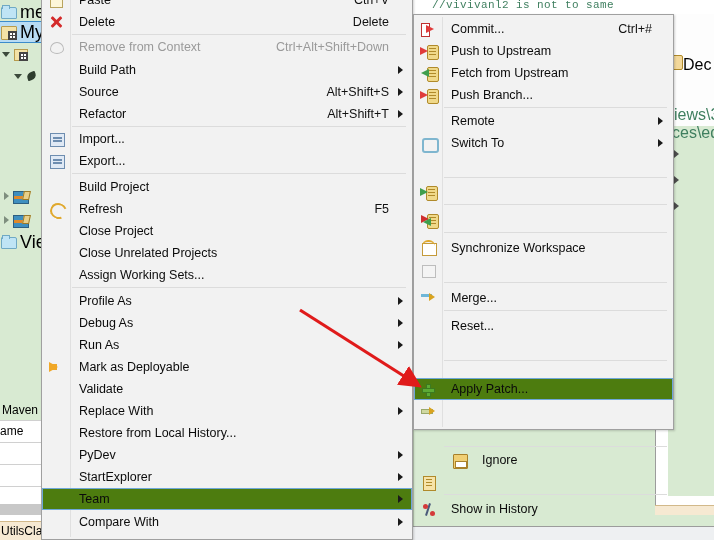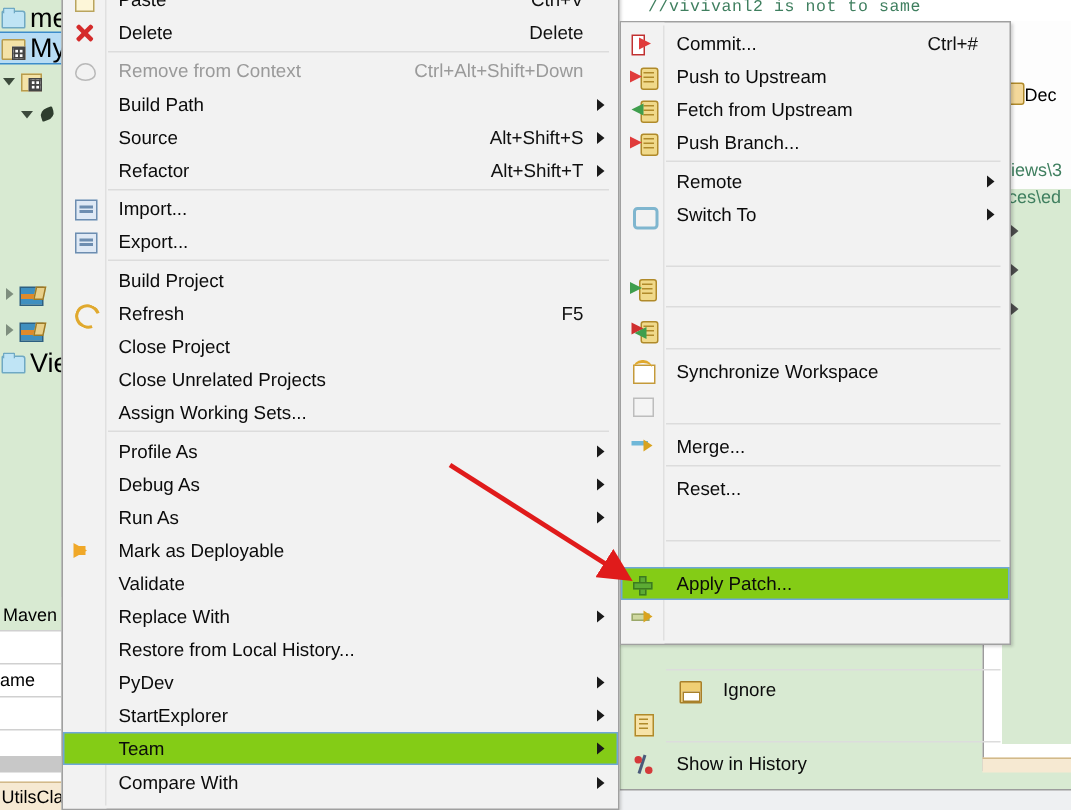--- a/index.html
+++ b/index.html
@@ -28,21 +28,21 @@
   }
   .bg-right-green{
     position:absolute;left:668px;top:126px;width:46px;height:370px;
     background:#d8ead2;
   }
   .bg-right-white{
     position:absolute;left:655px;top:14px;width:59px;height:112px;
     background:#fdfdfd;
   }
   .bg-label{
-    position:absolute;font-size:12px;color:#000;white-space:nowrap;
+    position:absolute;font-size:16px;color:#000;white-space:nowrap;
   }
   .bg-label-green{color:#3f7f5f;text-align:right;}
   .bg-tri{
     position:absolute;width:0;height:0;
     border-top:4px solid transparent;border-bottom:4px solid transparent;
     border-left:5px solid #4d4d4d;
   }
   
   #explorer{
     position:absolute;left:0;top:0;width:41px;height:398px;
@@ -136,21 +136,21 @@
   .mi .mi-ico{position:absolute;left:5px;top:3px;width:17px;height:16px;}
   .mi .mi-label{position:absolute;left:36px;font-size:12.5px;color:#0b0b0b;white-space:nowrap;}
   .mi .mi-accel{position:absolute;font-size:12.5px;color:#111;white-space:nowrap;}
   .mi .mi-sub{
     position:absolute;width:0;height:0;
     border-top:4px solid transparent;border-bottom:4px solid transparent;
     border-left:5px solid #1a1a1a;
   }
   .mi.disabled .mi-label,.mi.disabled .mi-accel{color:#9a9a9a;}
   .mi.sel{
-    background:#84cc16;border:1px solid #6ea8d8;left:0;right:0;
+    background:#4d7c0f;border:1px solid #6ea8d8;left:0;right:0;
   }
   .sep{position:absolute;height:1px;background:#dcdcdc;}
   
   #menu-main .mi-accel{right:22px;text-align:right;}
   #menu-main .mi-sub{right:8px;}
   #menu-team .mi-accel{right:20px;}
   #menu-team .mi-sub{right:9px;}
   
   .g-paste{
     position:absolute;left:2px;top:1px;width:11px;height:13px;
@@ -407,21 +407,21 @@
         <i class="ic-folder"></i>
       </span>
     <span class="lbl">Vie</span>
   </div>
 </div>
 
 <div id="lower-left">
   <div class="ll-green" style="top:0;height:22px;"></div>
   <div class="ll-txt" style="left:2px;top:5px;">Maven</div>
   <div class="ll-line" style="top:22px;"></div>
-  <div class="ll-txt" style="left:0px;top:26px;margin-top:22px;">ame</div>
+  <div class="ll-txt" style="left:0px;top:26px;">ame</div>
   <div class="ll-line" style="top:44px;"></div>
   <div class="ll-line" style="top:66px;"></div>
   <div class="ll-line" style="top:88px;"></div>
   <div class="ll-grey" style="top:106px;"></div>
   <div class="ll-tab"></div>
   <div class="ll-txt" style="left:1px;bottom:2px;">UtilsCla</div>
 </div>
 
 <div class="menu" id="menu-main">
   <div class="menu-gutter"></div>

